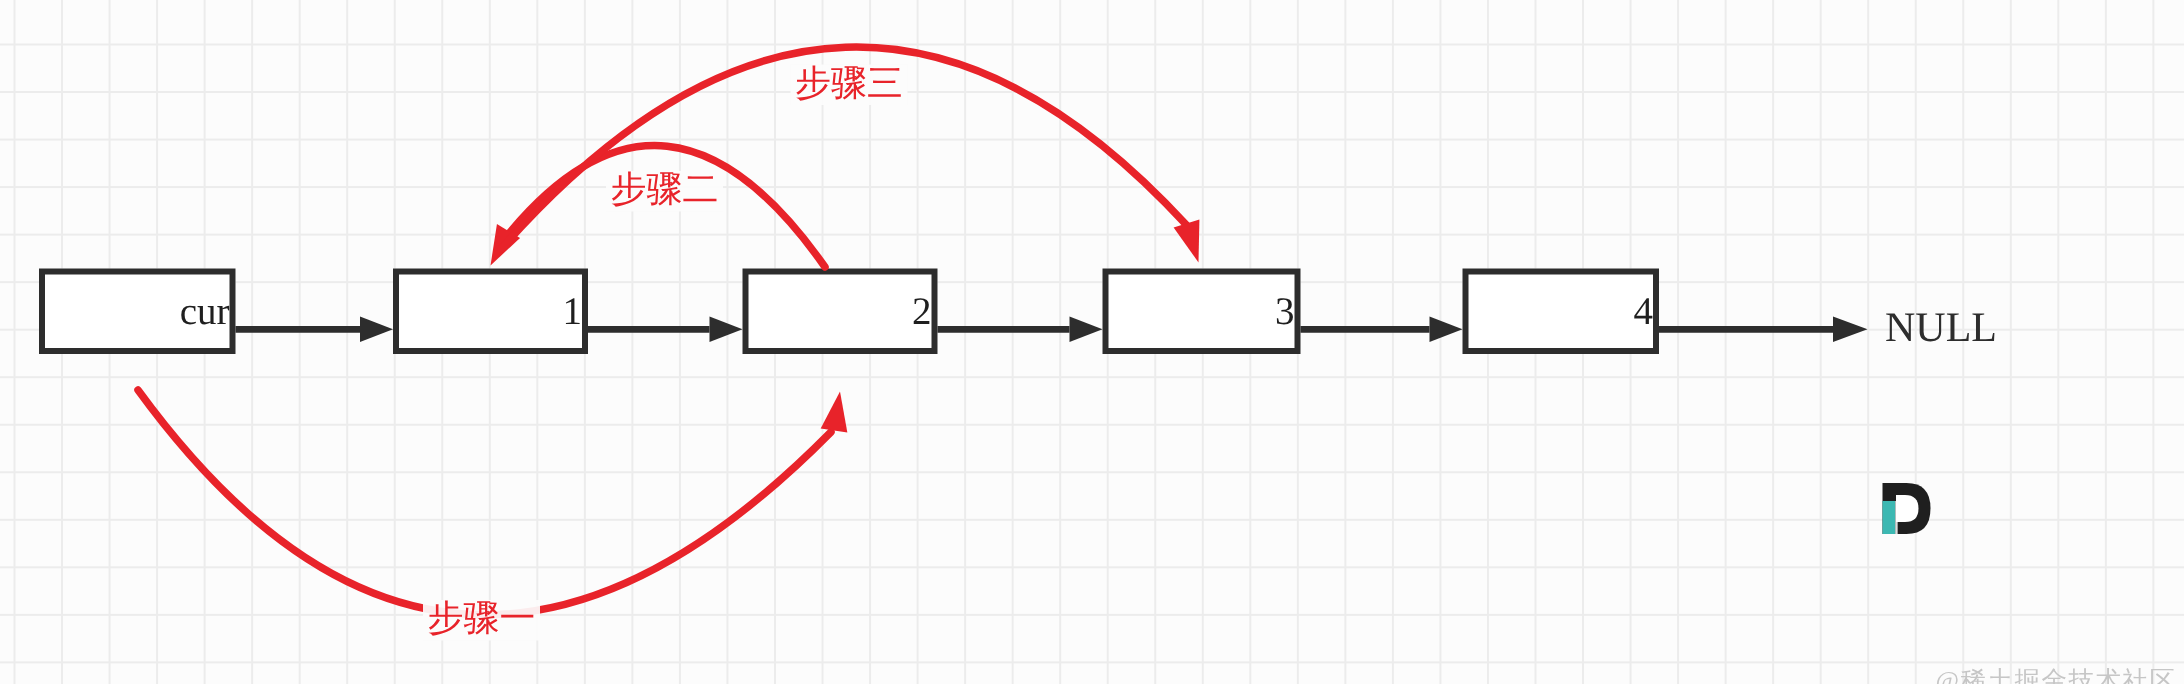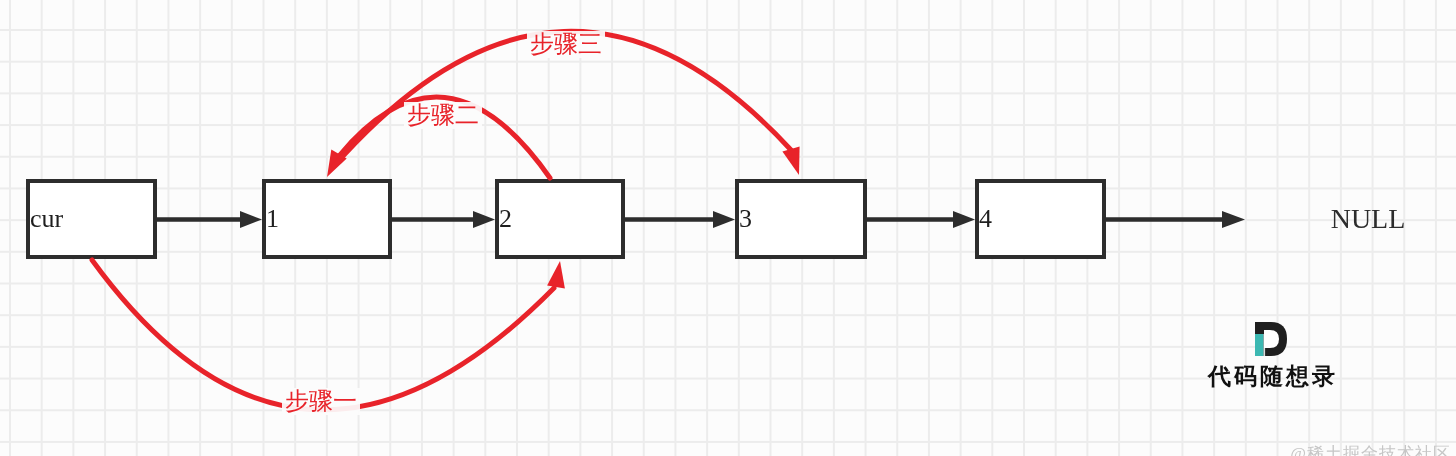--- a/index.html
+++ b/index.html
@@ -9,43 +9,44 @@
     overflow:hidden;
     background-color:#fcfcfc;
     background-image:
       linear-gradient(to right,#ececec 1.5px,transparent 1.5px),
       linear-gradient(to bottom,#ececec 1.5px,transparent 1.5px);
     background-size:31.7px 31.7px;
     background-position:9px 29px;
     font-family:"Liberation Serif",serif;
   }
   .node{
-    position:absolute;top:179px;height:80px;
+    position:absolute;top:179px;height:57px;
     box-sizing:border-box;border:4px solid #2d2d2d;background:#ffffff;
-    display:flex;align-items:center;justify-content:flex-start;
+    display:flex;align-items:center;justify-content:flex-end;
     font-size:26px;color:#1f1f1f;z-index:2;
   }
   .node-cur{left:26px;width:131px;}
   .node-1{left:262px;width:130px;}
   .node-2{left:495px;width:130px;}
   .node-3{left:735px;width:132px;}
   .node-4{left:975px;width:131px;}
   .null-label{
-    position:absolute;left:1330px;top:203px;width:76px;
+    position:absolute;left:1256px;top:203px;width:76px;
     font-size:28px;color:#2d2d2d;text-align:center;z-index:2;font-family:Liberation Serif, serif;
   }
   .arrow-layer{
     position:absolute;left:0;top:0;width:1456px;height:456px;
     z-index:3;pointer-events:none;
   }
   .step-label{
     position:absolute;z-index:4;
     color:#e8232a;font-size:24px;line-height:27px;
     background:rgba(252,252,252,0.93);padding:0 3px;
     white-space:nowrap;
+    margin-top:12px;
   }
   .step-label-3{left:527px;top:31px;}
   .step-label-2{left:404px;top:102px;text-align:center;}
   .step-label-1{left:282px;top:388px;}
   .logo-mark{position:absolute;left:1253px;top:322px;width:36px;height:34px;z-index:2;}
   .logo-text{
     position:absolute;left:1208px;top:361px;width:140px;z-index:2;
     font-weight:bold;font-size:23px;letter-spacing:3px;color:#111111;
     white-space:nowrap;
   }
@@ -108,17 +109,16 @@
   <div class="step-label step-label-1">步骤一</div>
   <div class="step-label step-label-2">步骤二</div>
   <div class="step-label step-label-3">步骤三</div>
 
   <svg class="logo-mark" viewBox="0 0 36 34" xmlns="http://www.w3.org/2000/svg" aria-hidden="true">
     <path d="M2 0 H18 Q34 0 34 17 Q34 34 18 34 H2 Z" fill="#1f1f1f"></path>
     <path d="M11 8 H17 Q26 8 26 17 Q26 26 17 26 H11 Z" fill="#ffffff"></path>
     <rect x="2" y="12" width="8.5" height="22" fill="#3cb8b2"></rect>
     <rect x="10.5" y="12" width="1.6" height="22" fill="#ffffff" opacity="0.85"></rect>
   </svg>
-  <div class="logo-text">代码随想录</div>
 
   <div class="watermark">@稀土掘金技术社区</div>
 
 </div>
 
 </body></html>

